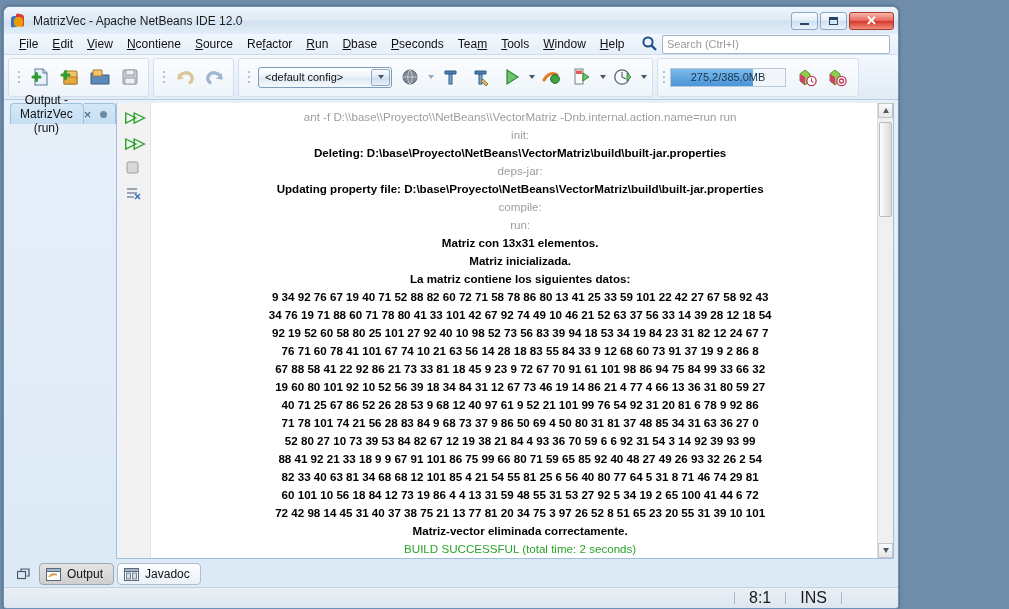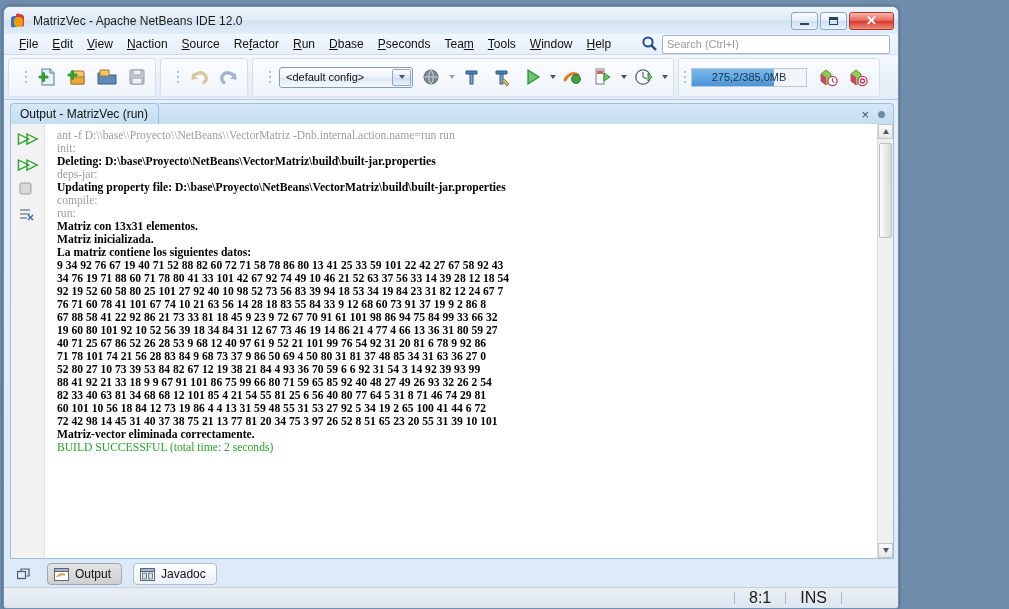--- a/index.html
+++ b/index.html
@@ -107,21 +107,21 @@
     padding: 0 4px;
     gap: 0px;
   }
   .tb-group {
     display: flex; align-items: center;
     height: 39px;
     border: 1px solid #d4dfeb;
     border-radius: 3px;
     background: linear-gradient(180deg,#fbfdff 0%,#eef4fa 100%);
     margin-right: 4px;
-    padding: 0 3px 0 12px;
+    padding: 0 3px 0 5px;
   }
   .grip {
     width: 5px; height: 22px; margin: 0 3px;
     display: flex; flex-direction: column; justify-content: center; gap: 3px;
   }
   .grip i { display:block; width:2px; height:2px; background:#9bb0c6; border-radius:50%; margin-left:1px;}
   .tb-btn {
     width: 30px; height: 33px;
     display: flex; align-items: center; justify-content: center;
     border-radius: 3px;
@@ -177,22 +177,23 @@
   }
   #mem-label {
     position: relative; z-index:2;
     font-size: 11px; color: #17334f;
   }
 
   
   #output-panel {
     flex: 1 1 auto;
     margin: 3px 4px 0 6px;
-    display: flex; flex-direction: column;
+    display: flex; 
     min-height: 0;
+    text-align: center;
   }
   #output-tabrow {
     height: 21px; flex: 0 0 21px;
     display: flex; align-items: stretch;
     position: relative;
   }
   #output-tab {
     background: linear-gradient(180deg,#d4e8f7 0%,#c6def2 100%);
     border: 1px solid #9dc0dc;
     border-bottom: none;
@@ -237,23 +238,23 @@
   .dblarrow { color: #2fa22f; font-size: 15px; line-height: 1; font-weight: bold; letter-spacing:-3px;}
   #console {
     flex: 1 1 auto;
     overflow: hidden;
     padding: 5px 0 0 12px;
     position: relative;
     min-width: 0;
   }
   #console pre {
     margin: 0;
-    font-family: Liberation Serif, serif;
+    font-family: Liberation Sans, sans-serif;
     font-size: 11.6px;
-    line-height: 13px;
+    line-height: 18px;
     white-space: pre;
     color: #000;
   }
   .ln-dim { color: #9d9d9d; }
   .ln-bold { color: #000; font-weight: bold; }
   .ln-green { color: #29a329; }
 
   
   #vscroll {
     width: 16px; flex: 0 0 16px;
@@ -276,21 +277,21 @@
     position:absolute; left:1px; right:1px; top: 4px; height: 95px;
     background: linear-gradient(90deg,#fdfdfd,#dadada);
     border: 1px solid #bdbdbd; border-radius: 2px;
   }
 
   
   #bottombar {
     height: 26px; flex: 0 0 26px;
     margin: 2px 4px 0 6px;
     display: flex; align-items: center;
-    gap: 11px;
+    gap: 3px;
   }
   #minbtn-icon {
     width: 20px; height: 18px;
     display:flex; align-items:center; justify-content:center;
     margin-left: 4px; margin-right: 2px;
   }
   .bottom-tab {
     height: 22px;
     border: 1px solid #aebecd;
     border-radius: 4px;
@@ -336,21 +337,21 @@
       <div class="win-btn close">
           <span class="gl-close">✕</span>
         </div>
     </div>
   </div>
 
   <div id="menubar">
     <div class="menu-item"><u>F</u><span>ile</span></div>
     <div class="menu-item"><u>E</u><span>dit</span></div>
     <div class="menu-item"><u>V</u><span>iew</span></div>
-    <div class="menu-item"><u>N</u><span>action</span></div>
+    <div class="menu-item"><u>N</u><span>contiene</span></div>
     <div class="menu-item"><u>S</u><span>ource</span></div>
     <div class="menu-item"><span>Re</span><u>f</u><span>actor</span></div>
     <div class="menu-item"><u>R</u><span>un</span></div>
     <div class="menu-item"><u>D</u><span>base</span></div>
     <div class="menu-item"><u>P</u><span>seconds</span></div>
     <div class="menu-item"><span>Tea</span><u>m</u></div>
     <div class="menu-item"><u>T</u><span>ools</span></div>
     <div class="menu-item"><u>W</u><span>indow</span></div>
     <div class="menu-item"><u>H</u><span>elp</span></div>
 

